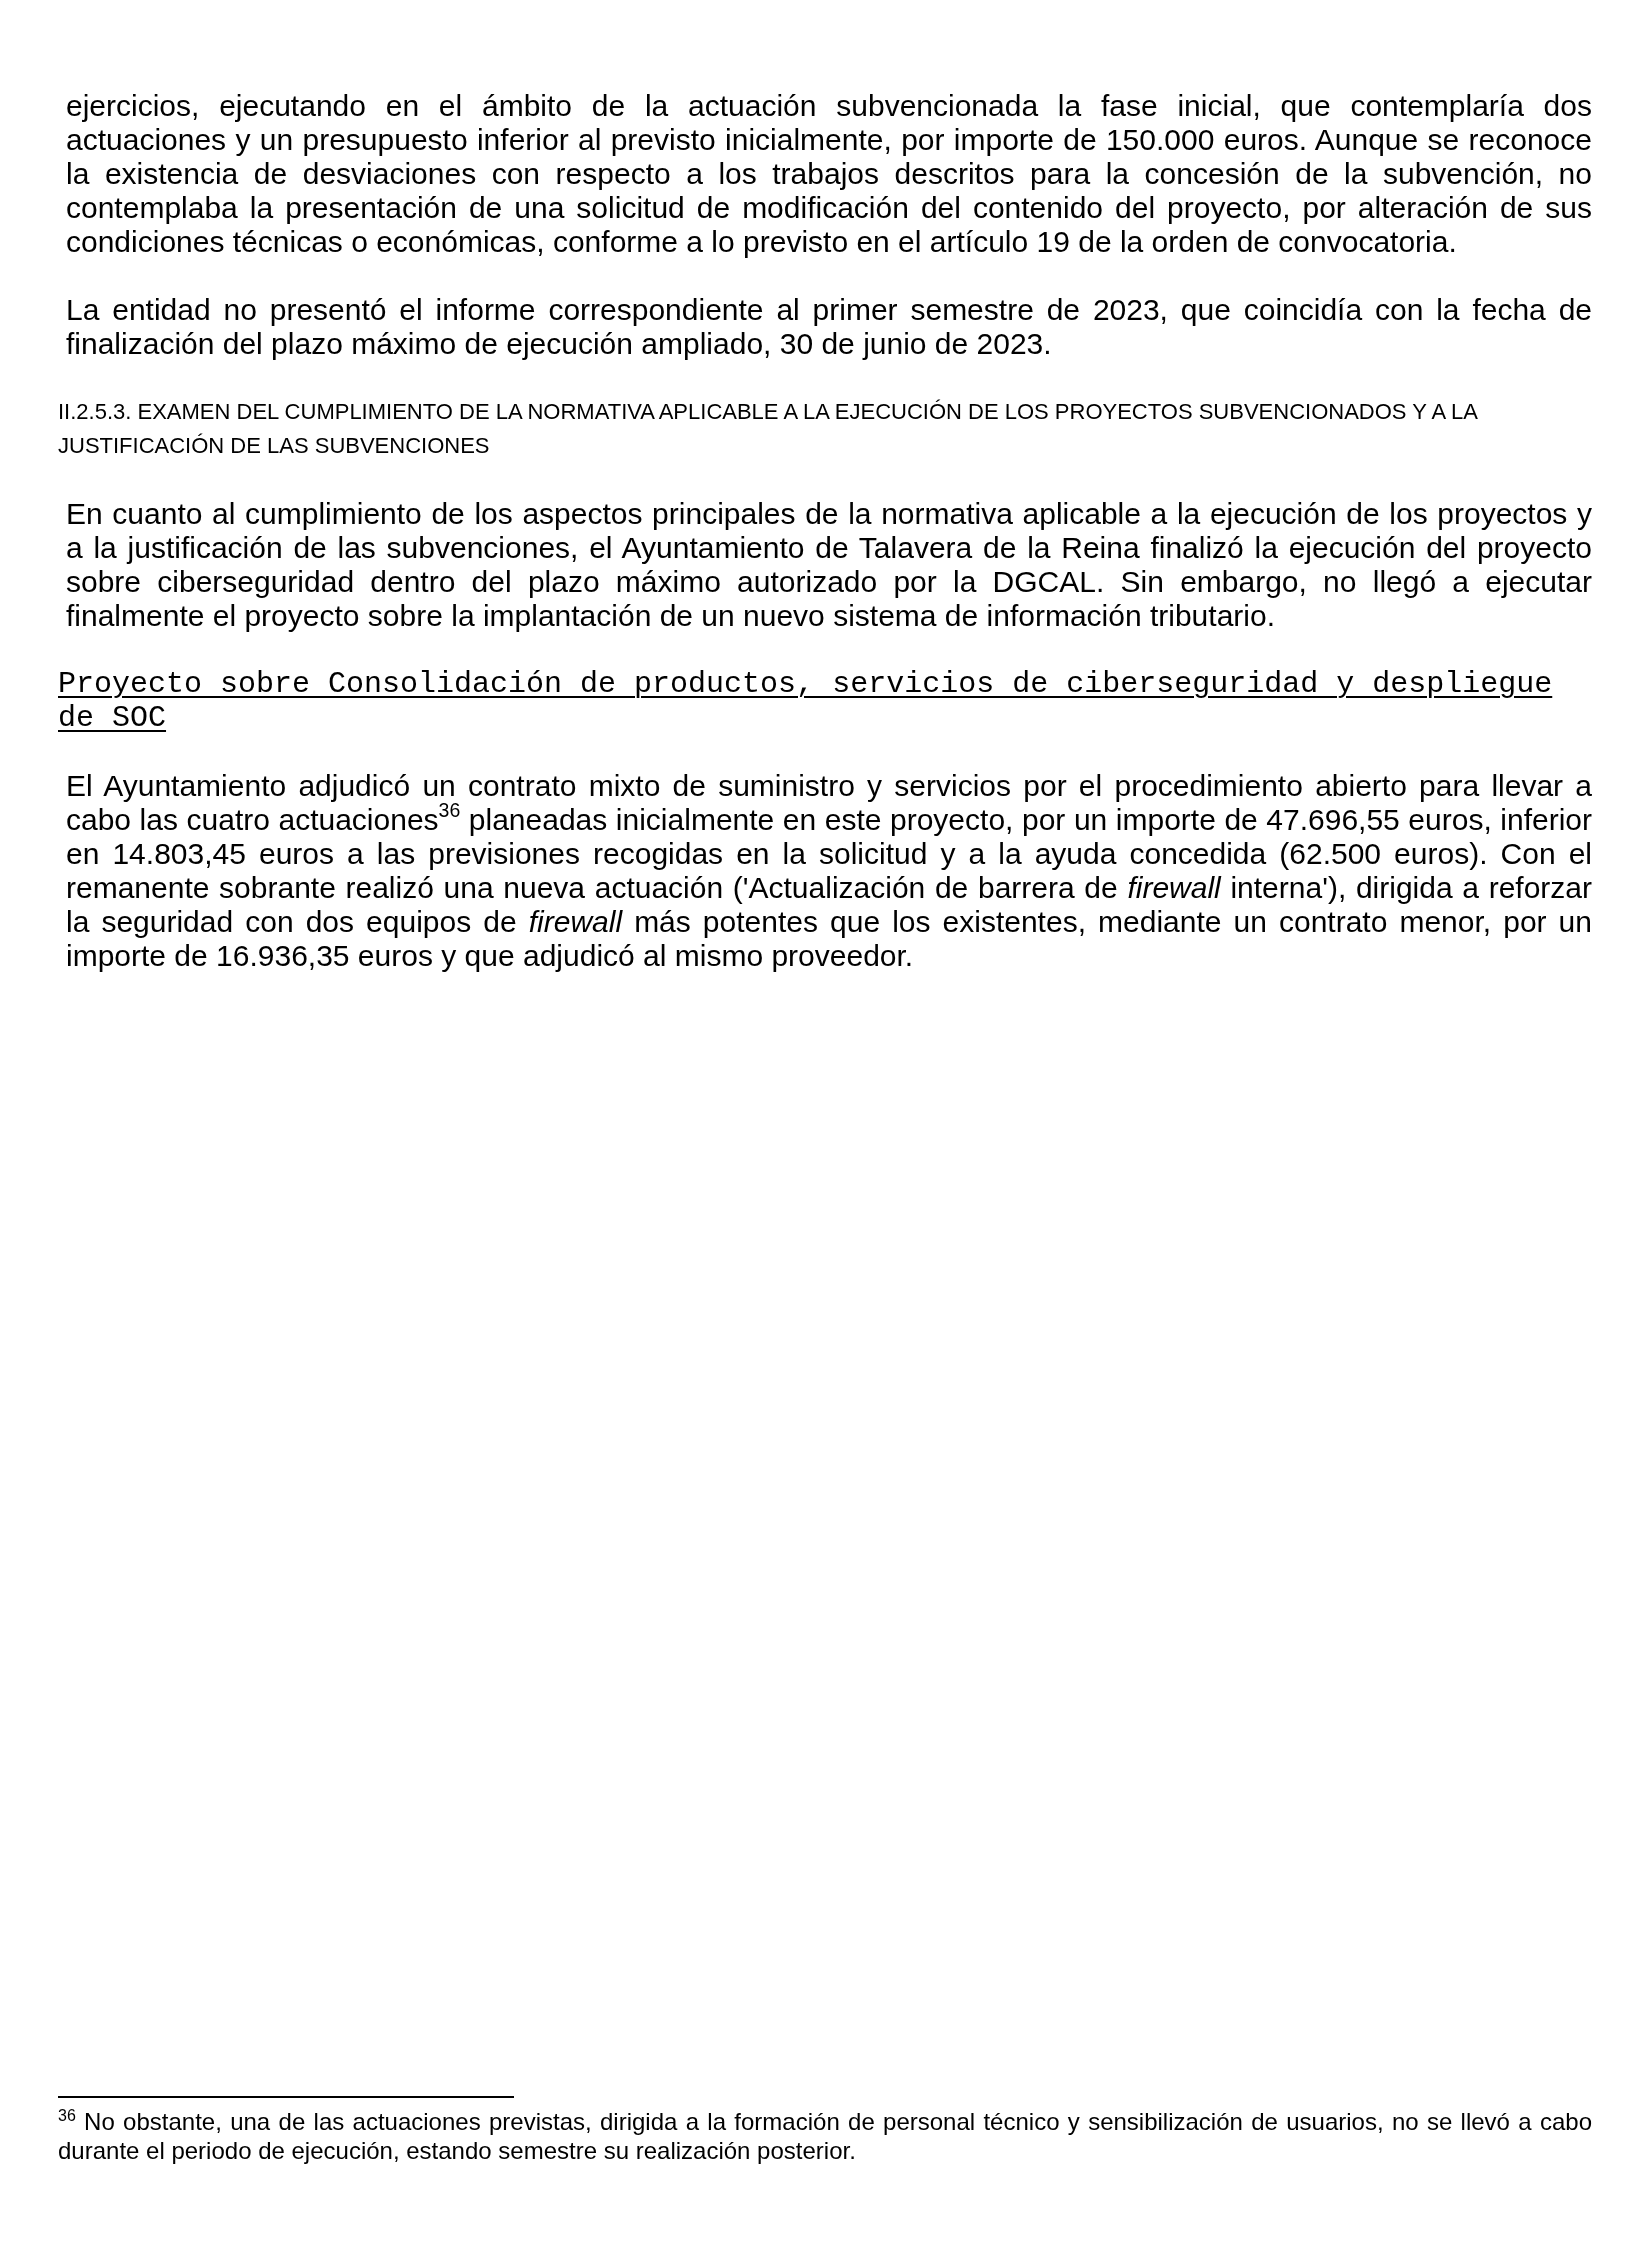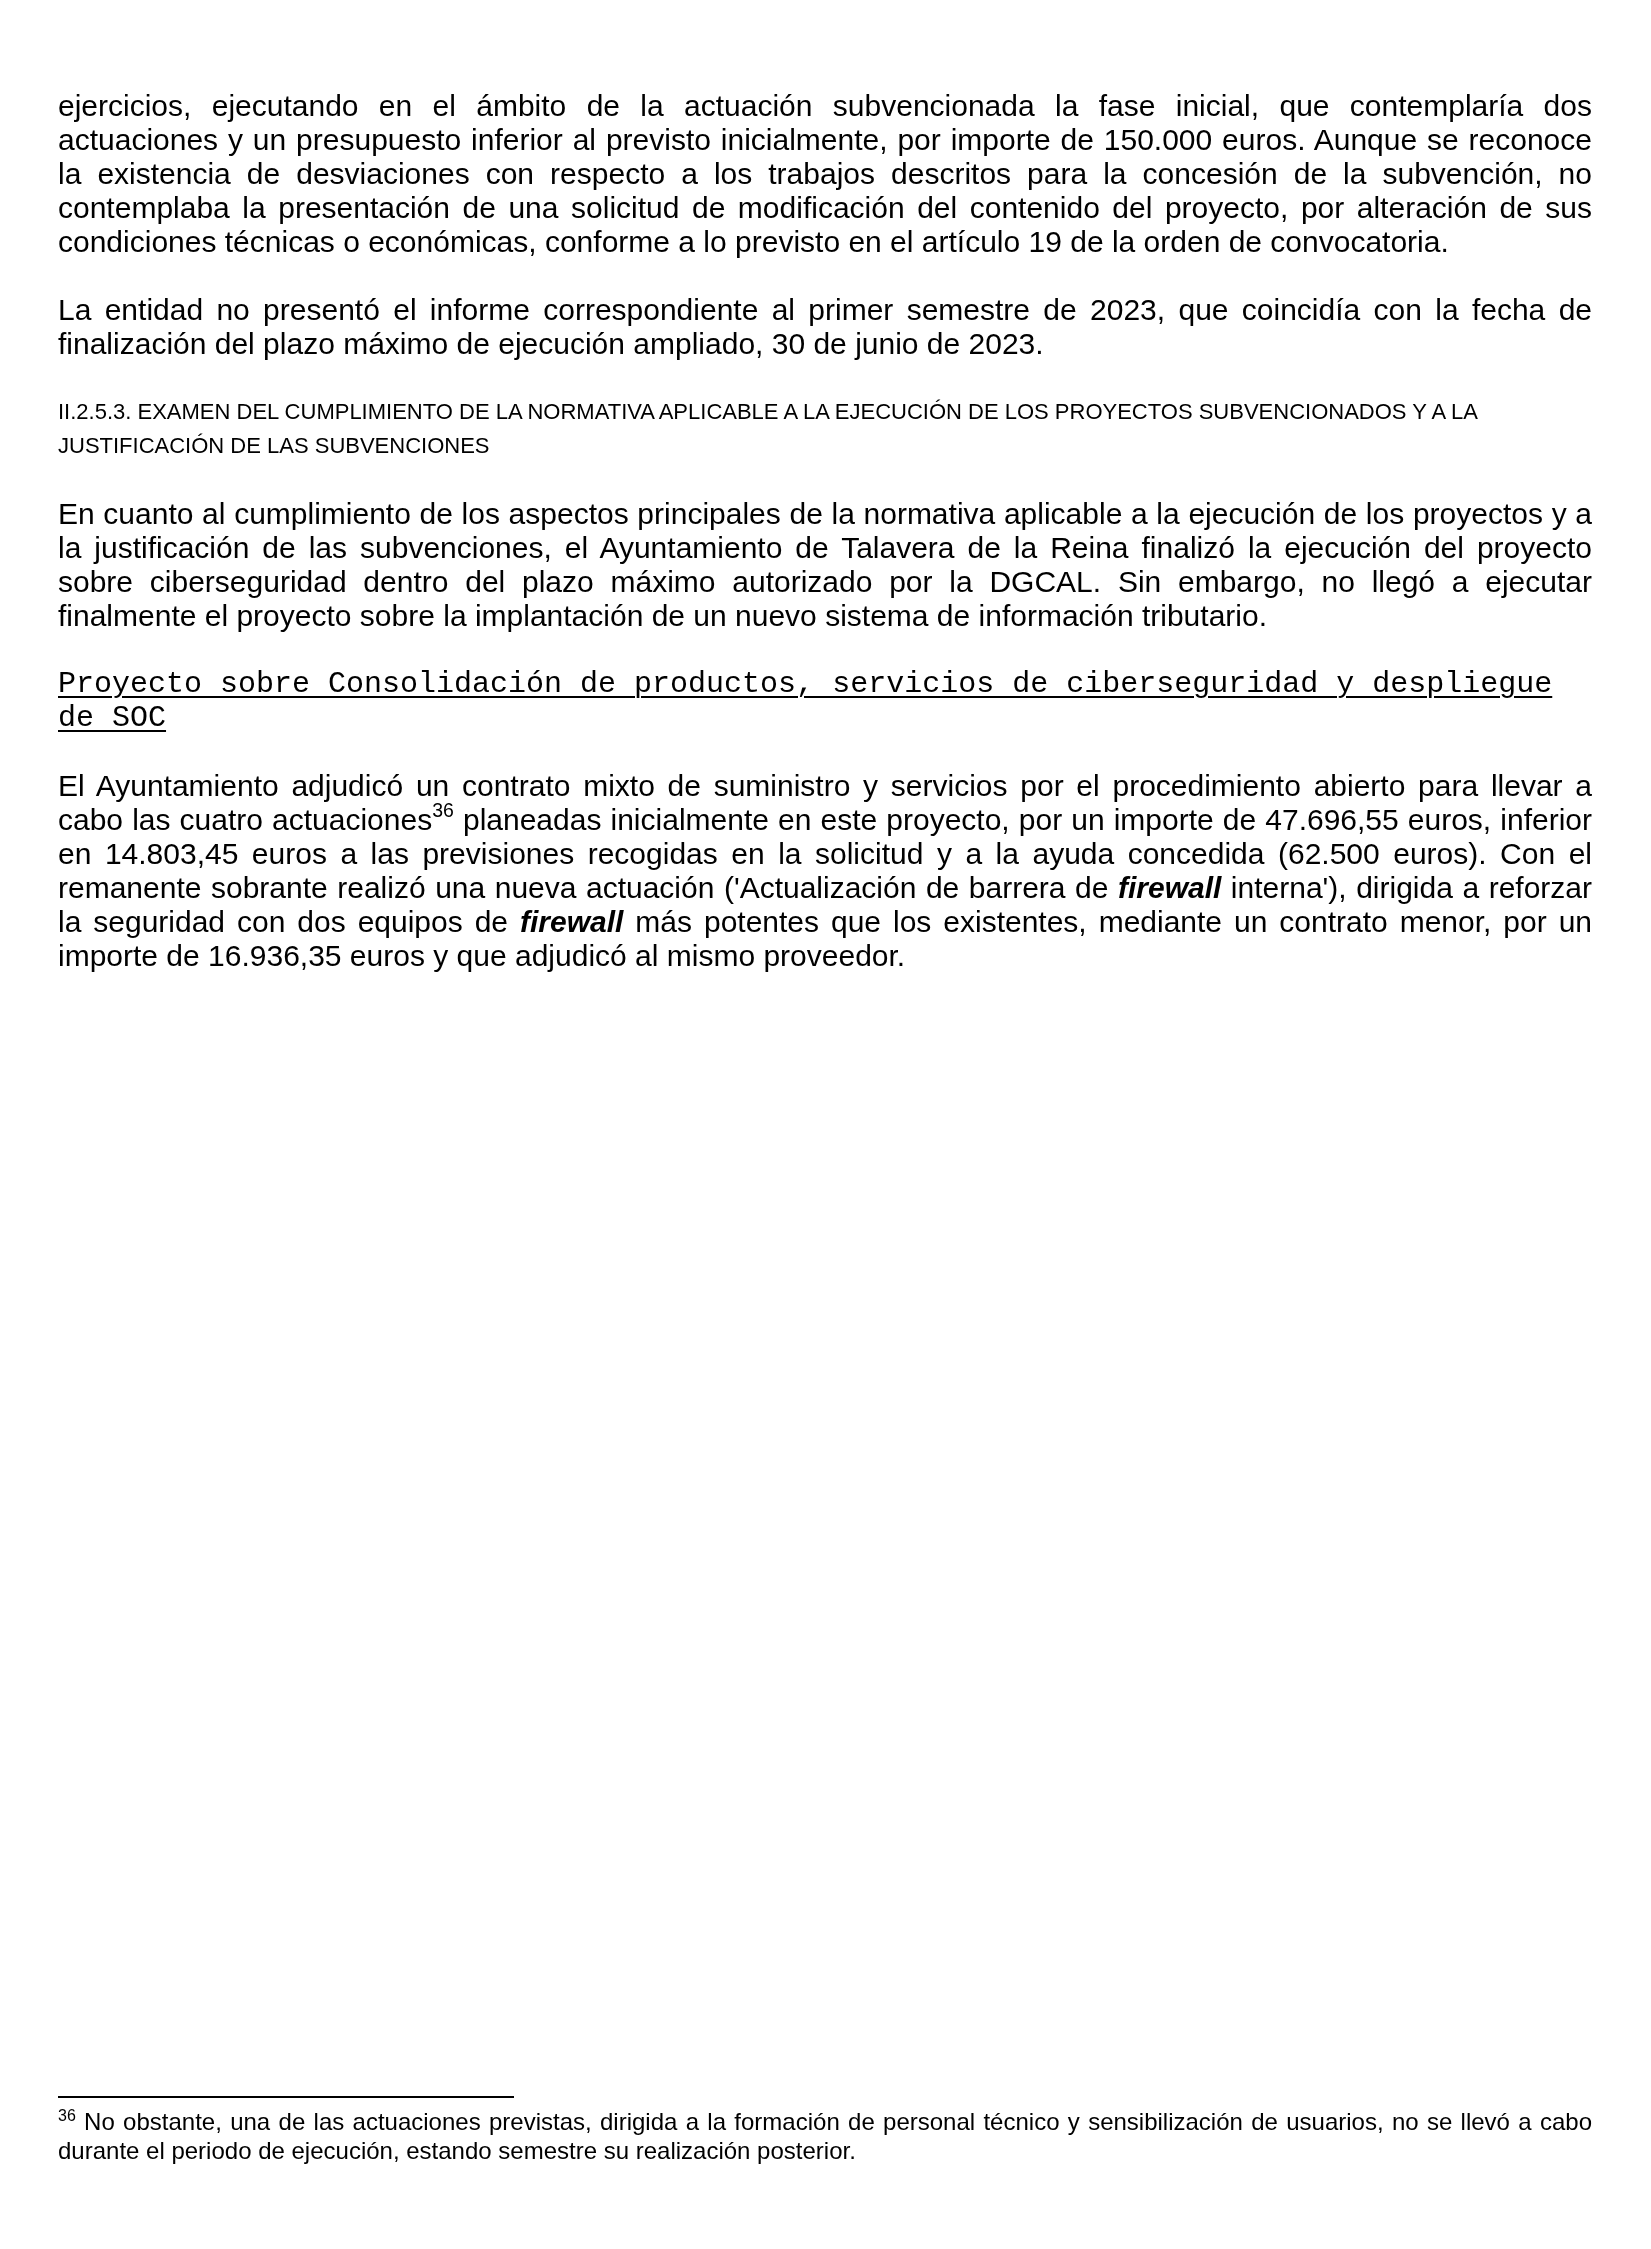--- a/index.html
+++ b/index.html
@@ -18,21 +18,21 @@
     .page {
       position: absolute;
       left: 58px;
       top: 89px;
       width: 1534px;
     }
     .para {
       font-size: 30px;
       line-height: 34px;
       text-align: justify;
-      margin: 0 0 34px 0;
+      margin: 0 0 34px 8px;
     }
     .heading {
       font-size: 22px;
       line-height: 34px;
       margin: 0 0 34px 0;
       text-align: left;
     }
     .subheading {
       font-size: 30px;
       line-height: 34px;
@@ -42,21 +42,21 @@
       text-decoration-thickness: 1.6px;
       font-family: Liberation Mono, monospace;
     }
     sup.fnref {
       font-size: 19.5px;
       line-height: 0;
       vertical-align: super;
       position: relative;
       top: -1.6px;
     }
-    em { font-style: italic; font-weight: bold; }
+    em { font-style: italic; }
     .footnote-rule {
       position: absolute;
       left: 58px;
       top: 2096px;
       width: 456px;
       height: 1.6px;
       background: #000000;
     }
     .footnote {
       position: absolute;

